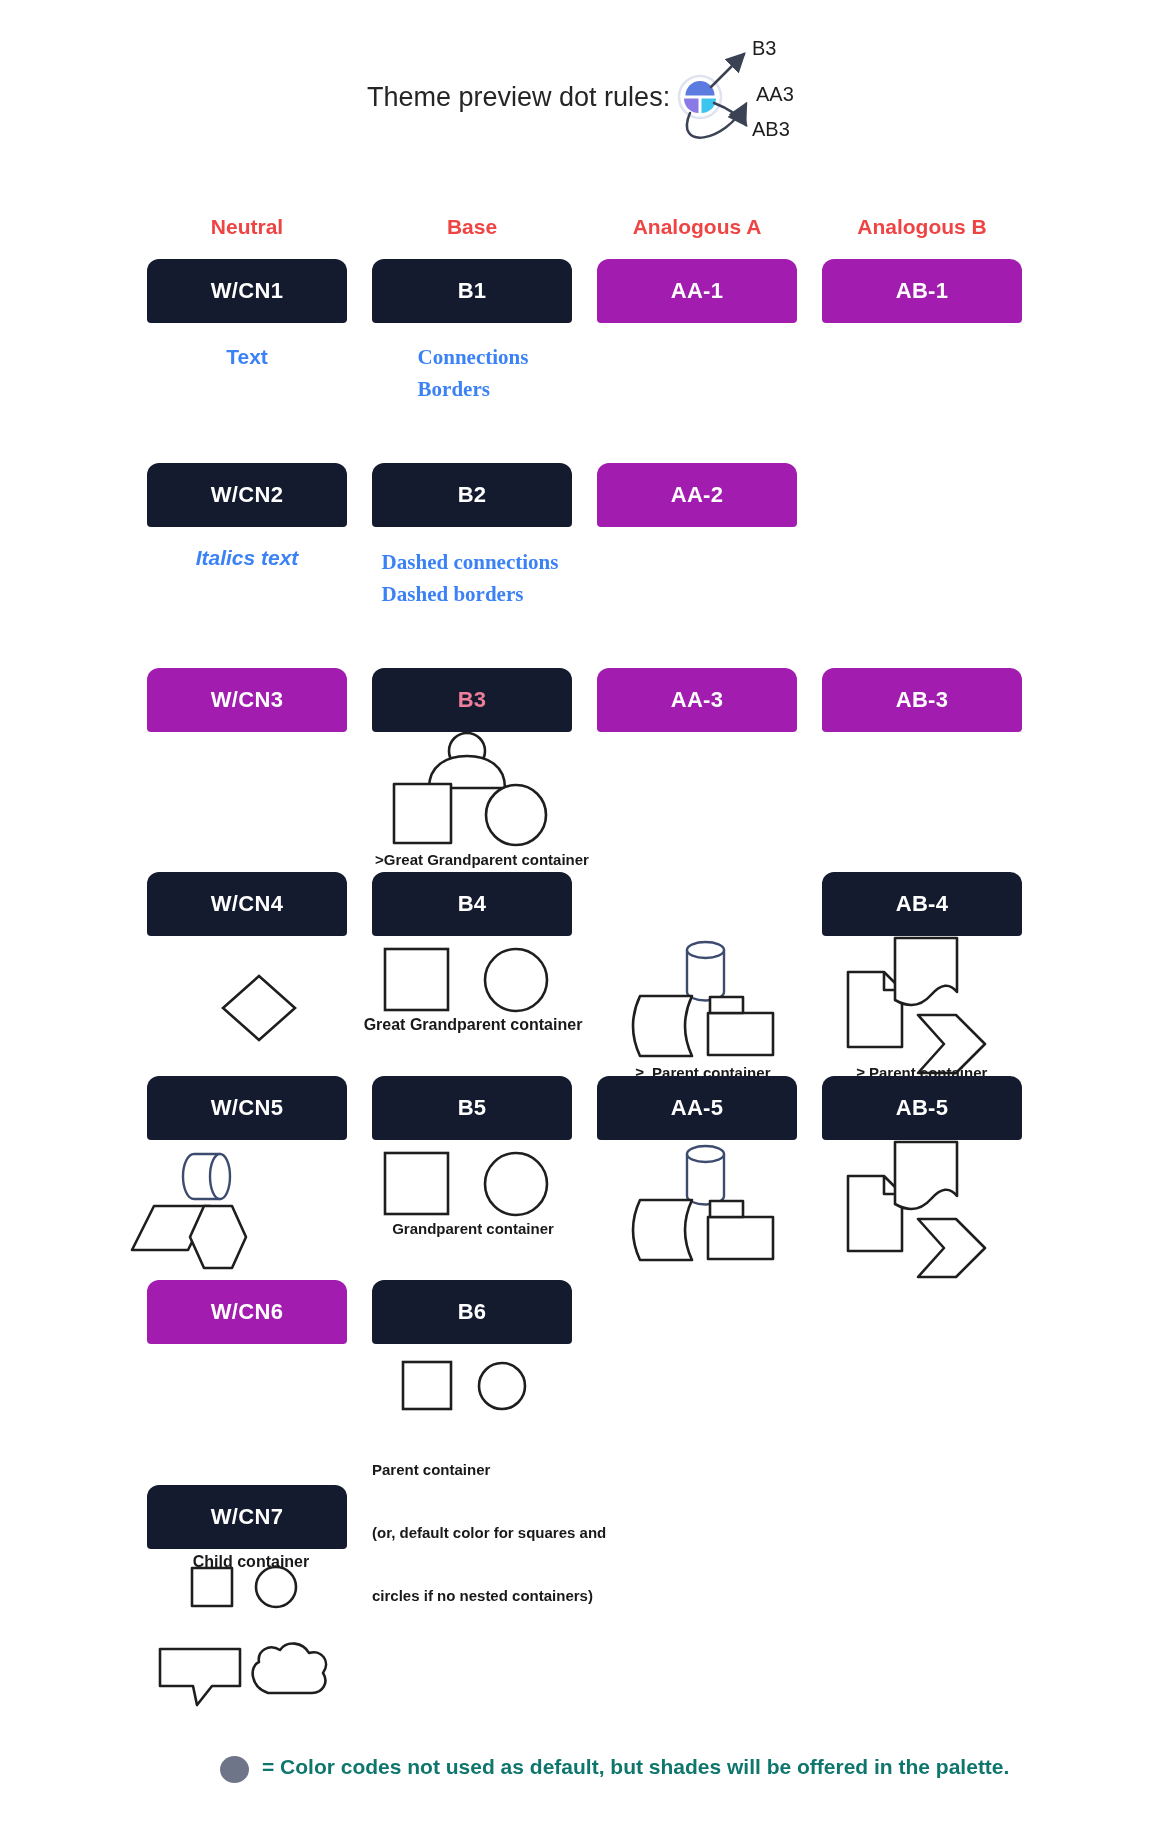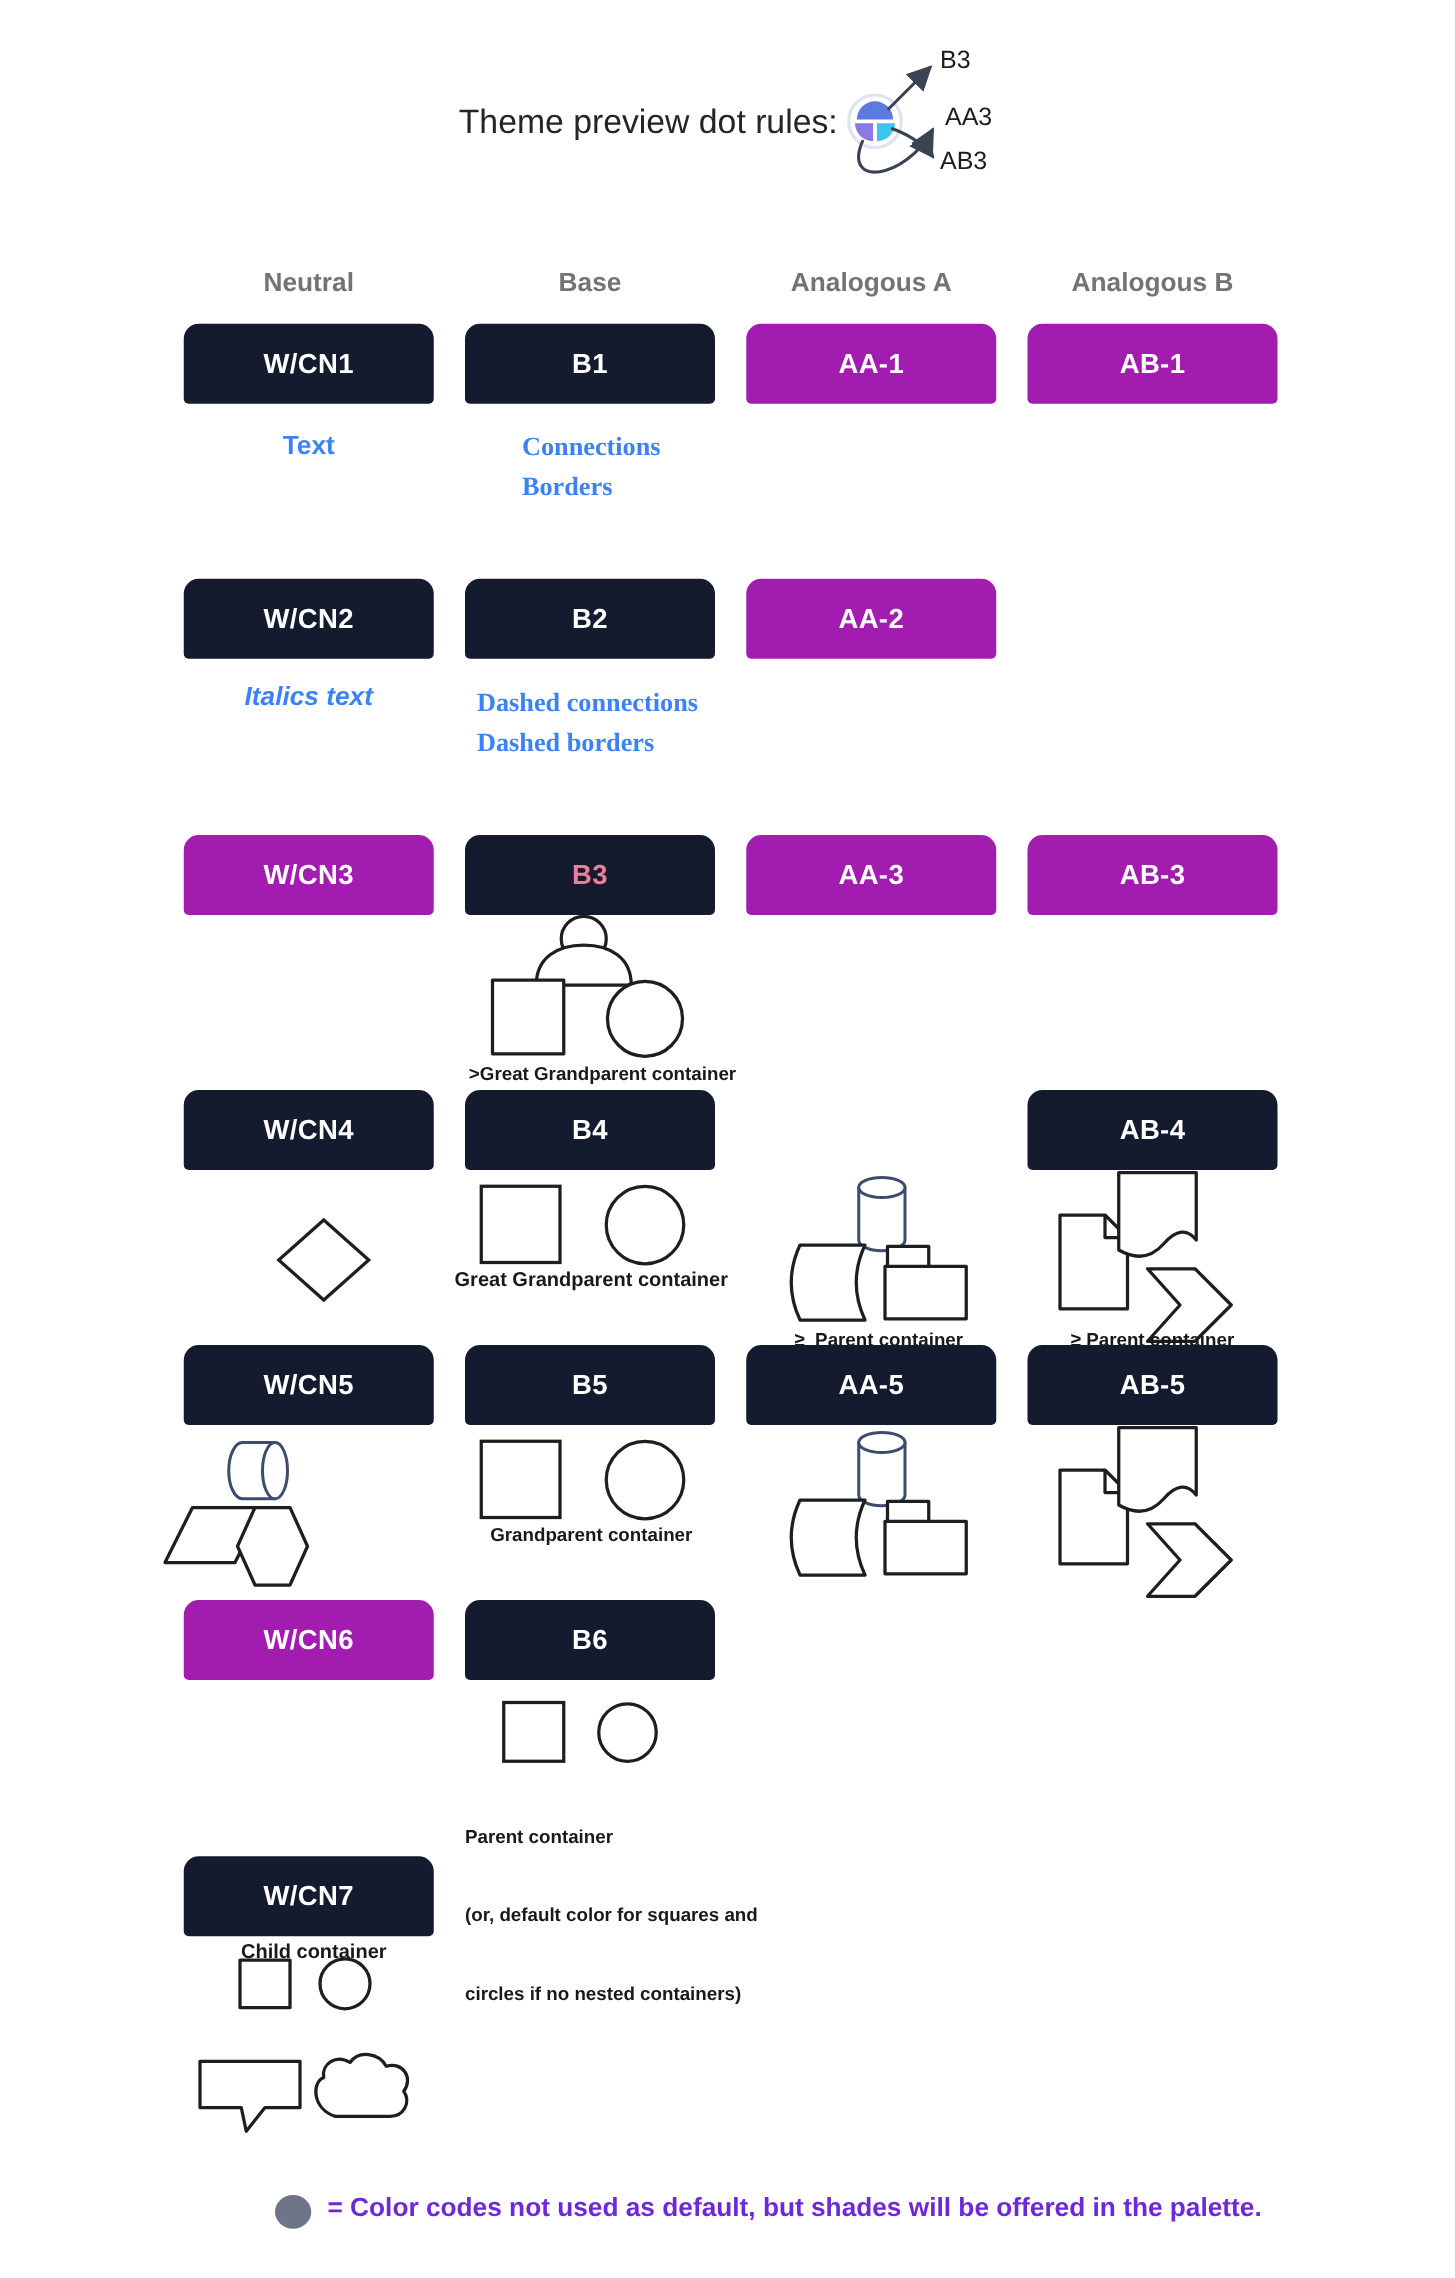--- a/index.html
+++ b/index.html
@@ -3,38 +3,38 @@
 <meta charset="utf-8">
 <style>
   html,body { margin:0; padding:0; background:#ffffff; }
   #canvas {
     position:relative; width:1164px; height:1822px; background:#ffffff;
     font-family:"Liberation Sans", sans-serif; overflow:hidden;
   }
   .title { position:absolute; left:367px; top:82px; font-size:27px; color:#252525; }
   .dotlabel { position:absolute; font-size:20px; color:#1d1d1d; }
   .colhead { position:absolute; width:200px; top:215px; text-align:center;
-             font-size:21px; font-weight:bold; color:#737373; }
+             font-size:21px; font-weight:bold; color:#ef4444; }
   .pill { position:absolute; width:200px; height:64px; border-radius:12px 12px 4px 4px;
           display:flex; align-items:center; justify-content:center;
           font-weight:bold; font-size:22px; color:#ffffff; letter-spacing:.3px; }
   .pill.dark { background:#141B2F; }
   .pill.gray { background:#a21caf; }
   .pill.pink-label { color:#EE7E99; }
   .cap { position:absolute; font-weight:bold; font-size:21px; color:#3b82f6; line-height:32px; }
   .center-x { transform:translateX(-50%); text-align:center; width:max-content; }
   .left-block { transform:translateX(-50%); text-align:left; width:max-content;font-family:Liberation Serif, serif; }
   .italic { font-style:italic; }
   .scap { position:absolute; font-weight:bold; font-size:15px; color:#191919;
           line-height:21px; white-space:pre; }
   .svg-overlay { position:absolute; left:0; top:0; pointer-events:none; }
   .legend-dot { position:absolute; left:220px; top:1756px; width:29px; height:27px;
                 border-radius:50%; background:#6F7589; }
   .legend-text { position:absolute; left:262px; top:1755px; font-size:21px;
-                 font-weight:bold; color:#6d28d9; }
+                 font-weight:bold; color:#0f766e; }
 </style>
 </head>
 <body>
 
 <div id="canvas">
 
   <div class="title">Theme preview dot rules:</div>
   <div class="dotlabel" style="left:752px;top:37px">B3</div>
   <div class="dotlabel" style="left:756px;top:83px">AA3</div>
   <div class="dotlabel" style="left:752px;top:118px">AB3</div>

